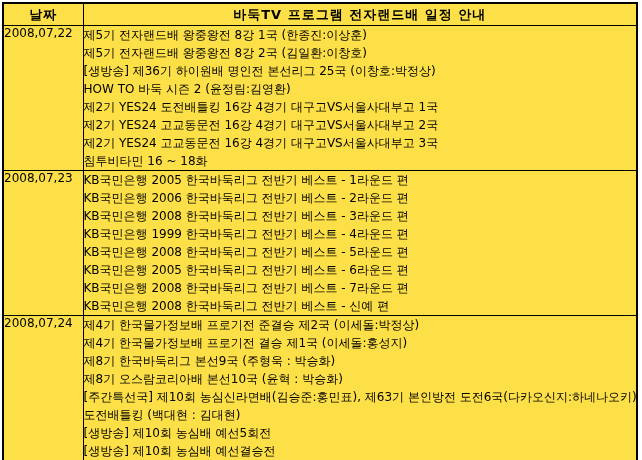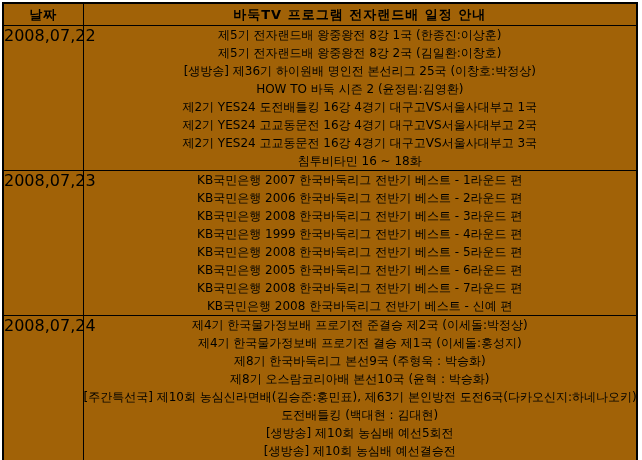--- a/index.html
+++ b/index.html
@@ -19,47 +19,46 @@
     table-layout: fixed;
     width: 636px;
     margin: 2px;
     border: 2px solid #000000;
   }
   .schedule-table th,
   .schedule-table td {
     border: 1px solid #000000;
     padding: 0;
     vertical-align: top;
-    background: #a16207;
+    background: #fde047;
   }
   .col-date { width: 80px; }
   .header-row th {
     height: 21px;
     font-size: 13px;
     font-weight: bold;
     text-align: center;
     vertical-align: middle;
     letter-spacing: 1px;
   }
   .date-cell {
-    font-size: 16px;
-    text-align: center;
+    font-size: 12px;
+    text-align: left;
     padding-top: 3px;
     white-space: nowrap;
   }
   .programs-cell {
     padding: 0 0 0 4px;
   }
   .program-line {
     height: 18px;
     line-height: 18px;
     font-size: 12px;
     white-space: nowrap;
     overflow: hidden;
-    text-align: center;
   }
 </style>
 </head>
 <body>
 
 <table class="schedule-table">
   <colgroup>
     <col class="col-date">
     <col>
   </colgroup>
@@ -79,21 +78,21 @@
           <div class="program-line">HOW TO 바둑 시즌 2 (윤정림:김영환)</div>
           <div class="program-line">제2기 YES24 도전배틀킹 16강 4경기 대구고VS서울사대부고 1국</div>
           <div class="program-line">제2기 YES24 고교동문전 16강 4경기 대구고VS서울사대부고 2국</div>
           <div class="program-line">제2기 YES24 고교동문전 16강 4경기 대구고VS서울사대부고 3국</div>
           <div class="program-line">침투비타민 16 ~ 18화</div>
         </td>
       </tr>
       <tr>
         <td class="date-cell">2008,07,23</td>
         <td class="programs-cell">
-          <div class="program-line">KB국민은행 2007 한국바둑리그 전반기 베스트 - 1라운드 편</div>
+          <div class="program-line">KB국민은행 2005 한국바둑리그 전반기 베스트 - 1라운드 편</div>
           <div class="program-line">KB국민은행 2006 한국바둑리그 전반기 베스트 - 2라운드 편</div>
           <div class="program-line">KB국민은행 2008 한국바둑리그 전반기 베스트 - 3라운드 편</div>
           <div class="program-line">KB국민은행 1999 한국바둑리그 전반기 베스트 - 4라운드 편</div>
           <div class="program-line">KB국민은행 2008 한국바둑리그 전반기 베스트 - 5라운드 편</div>
           <div class="program-line">KB국민은행 2005 한국바둑리그 전반기 베스트 - 6라운드 편</div>
           <div class="program-line">KB국민은행 2008 한국바둑리그 전반기 베스트 - 7라운드 편</div>
           <div class="program-line">KB국민은행 2008 한국바둑리그 전반기 베스트 - 신예 편</div>
         </td>
       </tr>
       <tr>

